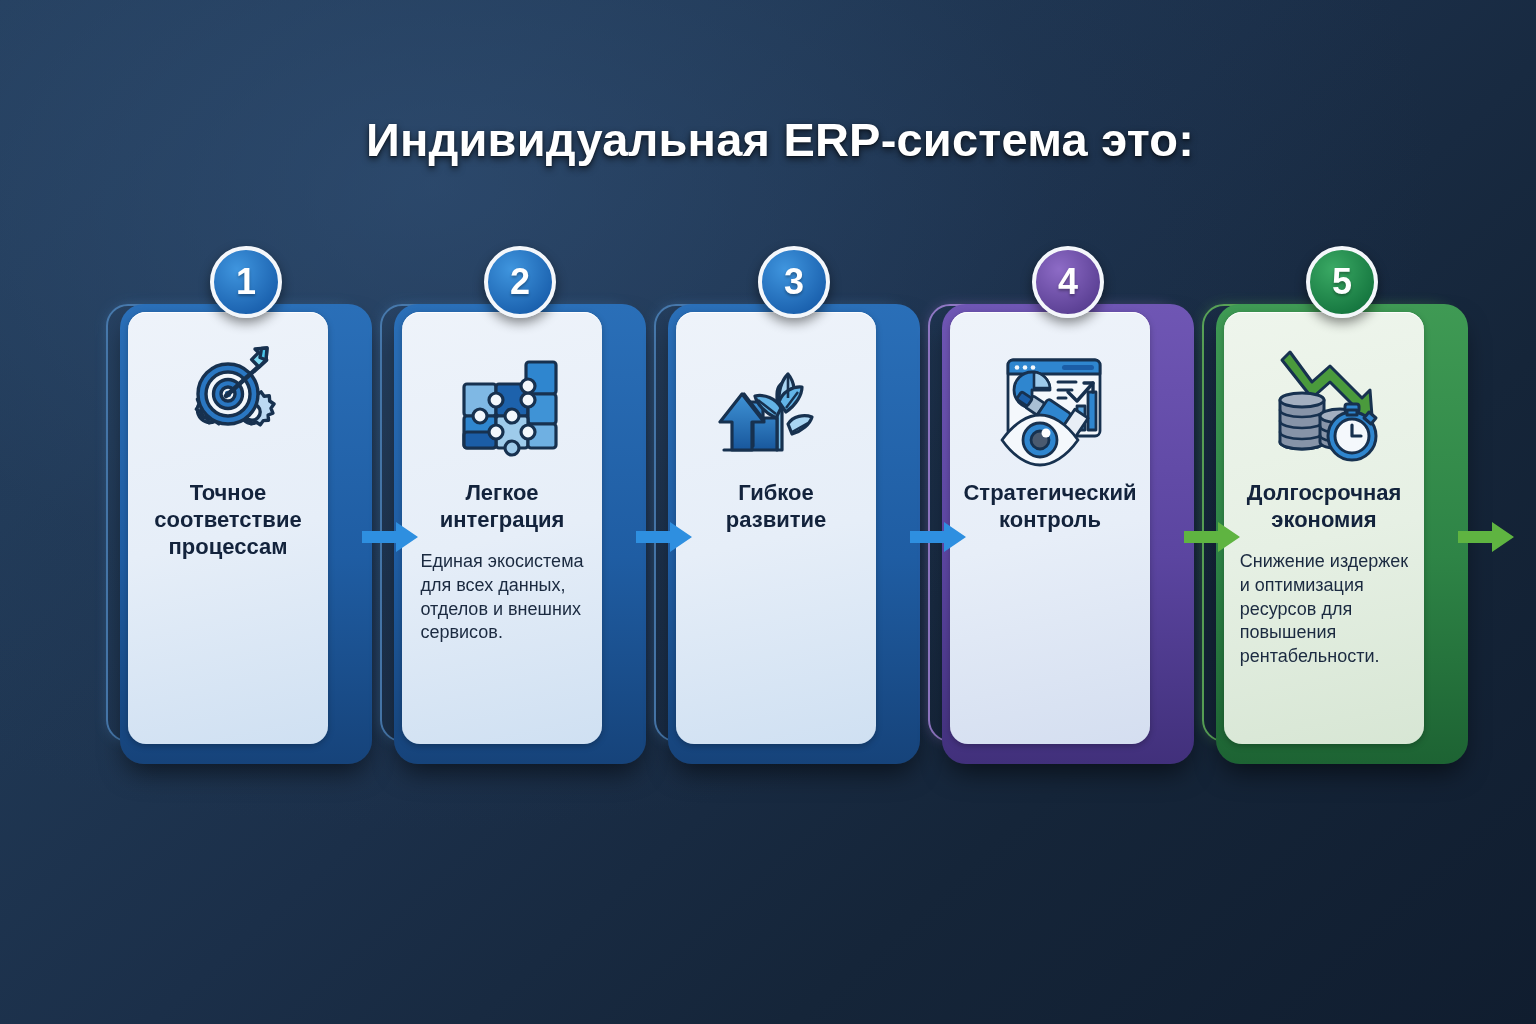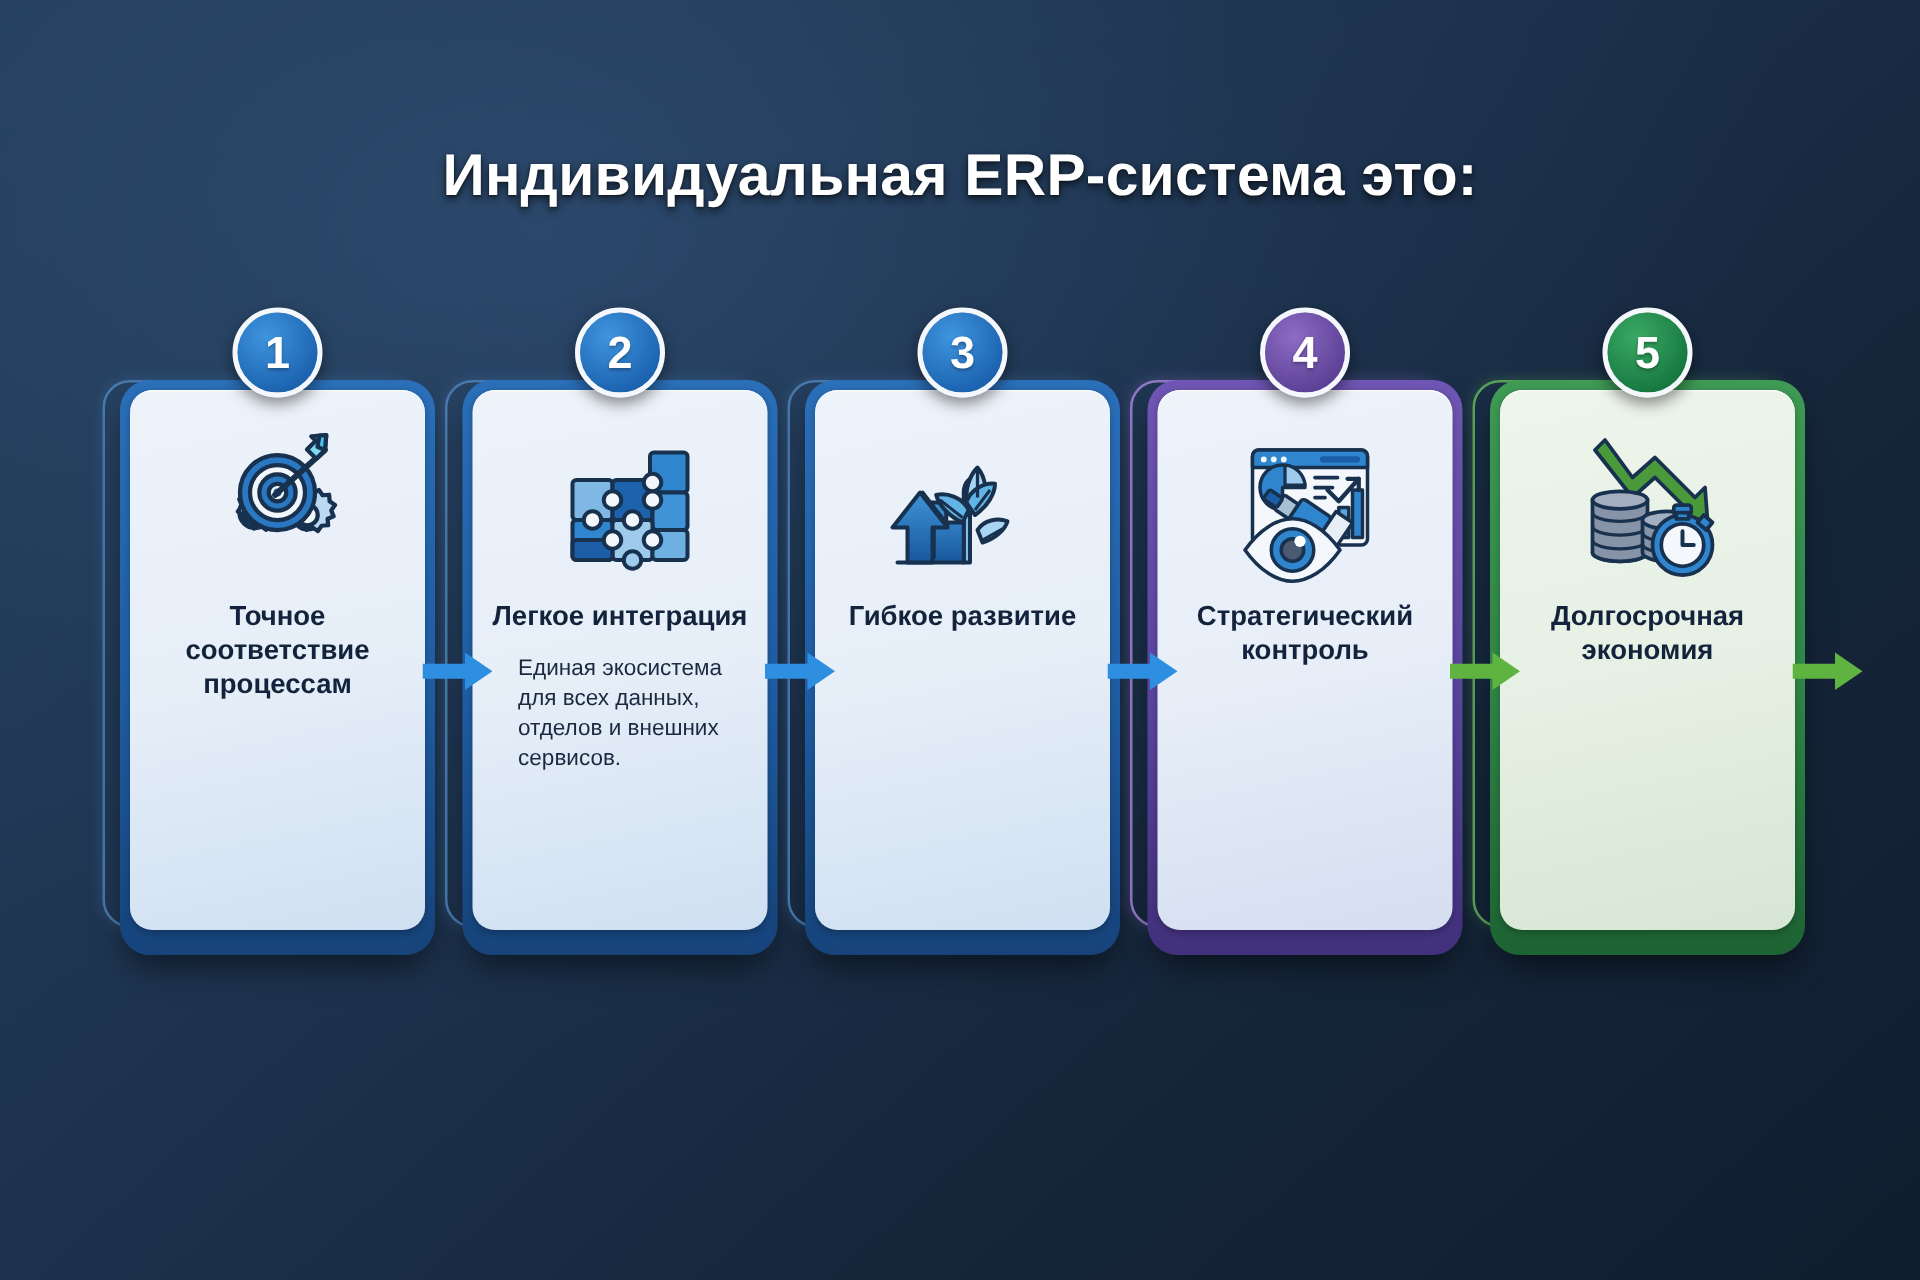--- a/index.html
+++ b/index.html
@@ -7,21 +7,21 @@
     width: 1536px; height: 1024px;
     overflow: hidden;
     font-family: "Liberation Sans", "DejaVu Sans", sans-serif;
   }
   body {
     background:
       radial-gradient(ellipse 1400px 900px at 28% 18%, rgba(52,84,124,0.55) 0%, rgba(40,66,100,0.18) 45%, rgba(0,0,0,0) 72%),
       linear-gradient(138deg, #25405f 0%, #213a57 22%, #1b2f49 48%, #152539 72%, #101d2f 100%);
     position: relative;
   }
-  #stage { position: absolute; inset: 0; }
+  #stage { position: absolute; inset: 0; margin-left: 24px; }
 
   
   .title {
     position: absolute;
     top: 112px; left: 0; right: 0;
     text-align: center;
     color: #ffffff;
     font-size: 47px;
     font-weight: bold;
     letter-spacing: 0.2px;
@@ -59,21 +59,21 @@
     left: 0; top: 22px;
     width: 252px; height: 460px;
     border-radius: 24px;
     background: linear-gradient(180deg, var(--baseTop) 0%, var(--baseMid) 55%, var(--baseBot) 100%);
     box-shadow: 0 14px 26px -6px rgba(0,0,0,0.55);
   }
 
   .card {
     position: absolute;
     left: 8px; top: 30px;
-    width: 236px; height: 432px;
+    width: 200px; height: 432px;
     border-radius: 18px;
     background: linear-gradient(168deg, var(--cardTop) 0%, var(--cardMid) 52%, var(--cardBot) 100%);
     box-shadow: inset 0 1px 0 rgba(255,255,255,0.9), 0 2px 6px rgba(0,0,0,0.25);
     display: flex;
     flex-direction: column;
     align-items: center;
     padding: 34px 12px 14px;
     overflow: hidden;
   }
 
@@ -324,20 +324,25 @@
               <circle cx="90" cy="90" r="17" fill="#f4f8fc"></circle>
               <rect x="83" y="58" width="14" height="8" rx="2.5" fill="#2f86cf"></rect>
               <rect x="85" y="64" width="10" height="5" fill="#2f86cf"></rect>
               <path fill="#2f86cf" d="M107 66l7 6 -5 6 -7-6z"></path>
               <path fill="none" stroke="#17314f" stroke-width="3.2" d="M90 79v11h9"></path>
             </g>
           </svg>
         </div>
         <div class="cardTitle">Долгосрочная
 экономия</div>
+        <div class="cardDesc">Снижение издержек
+и оптимизация
+ресурсов для
+повышения
+рентабельности.</div>
       </div>
       <div class="badge">5</div>
     </div>
 
   </div>
 
   <div class="arrow" style="left:338px">
     <svg viewBox="0 0 56 34">
         <path d="M0 11h34V2l22 15-22 15v-9H0z" fill="#2e8fe0"></path>
       </svg>

